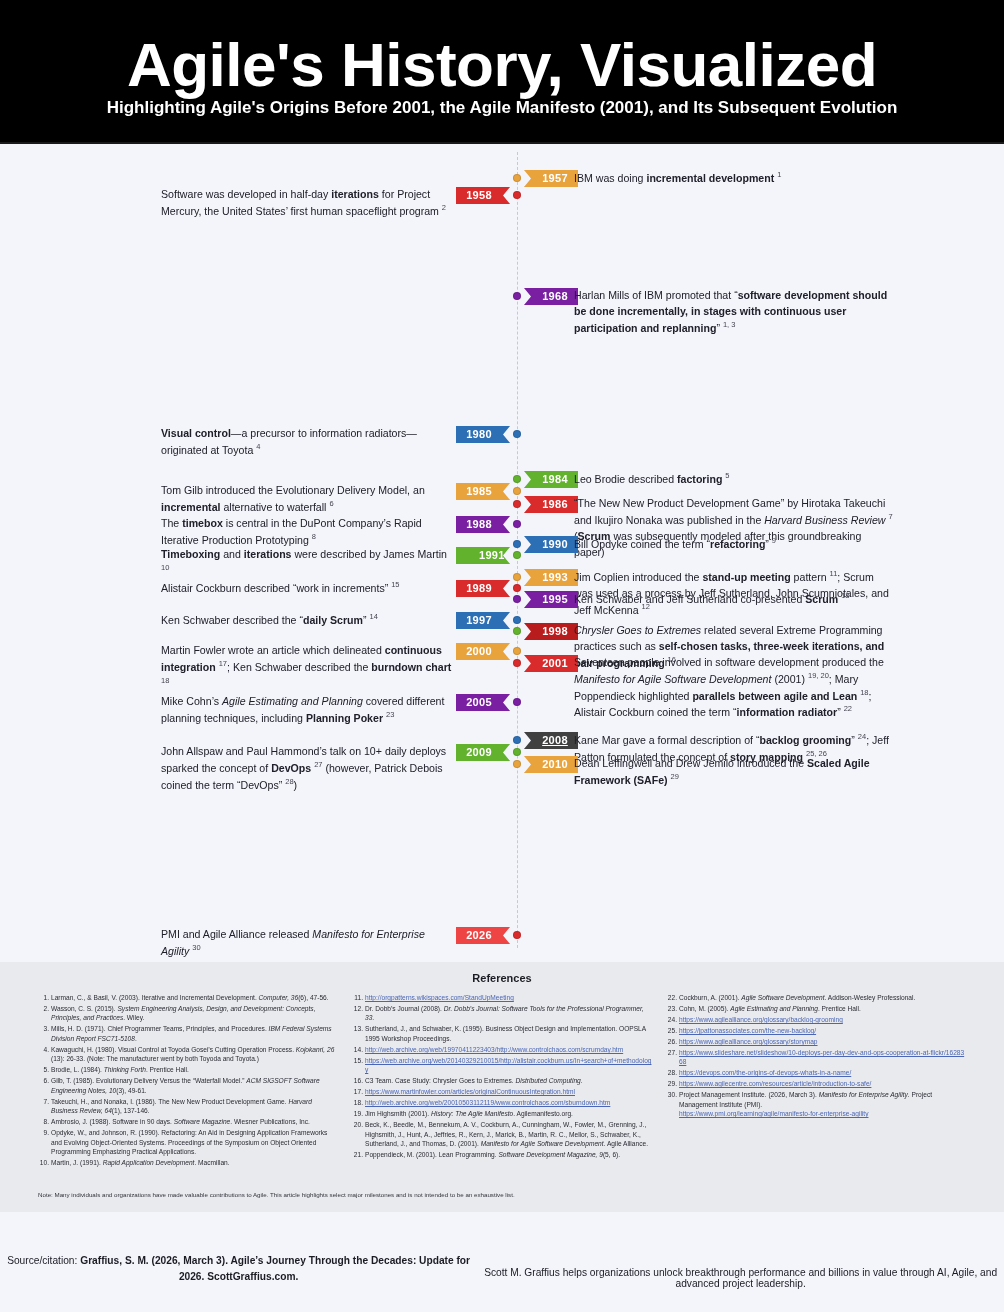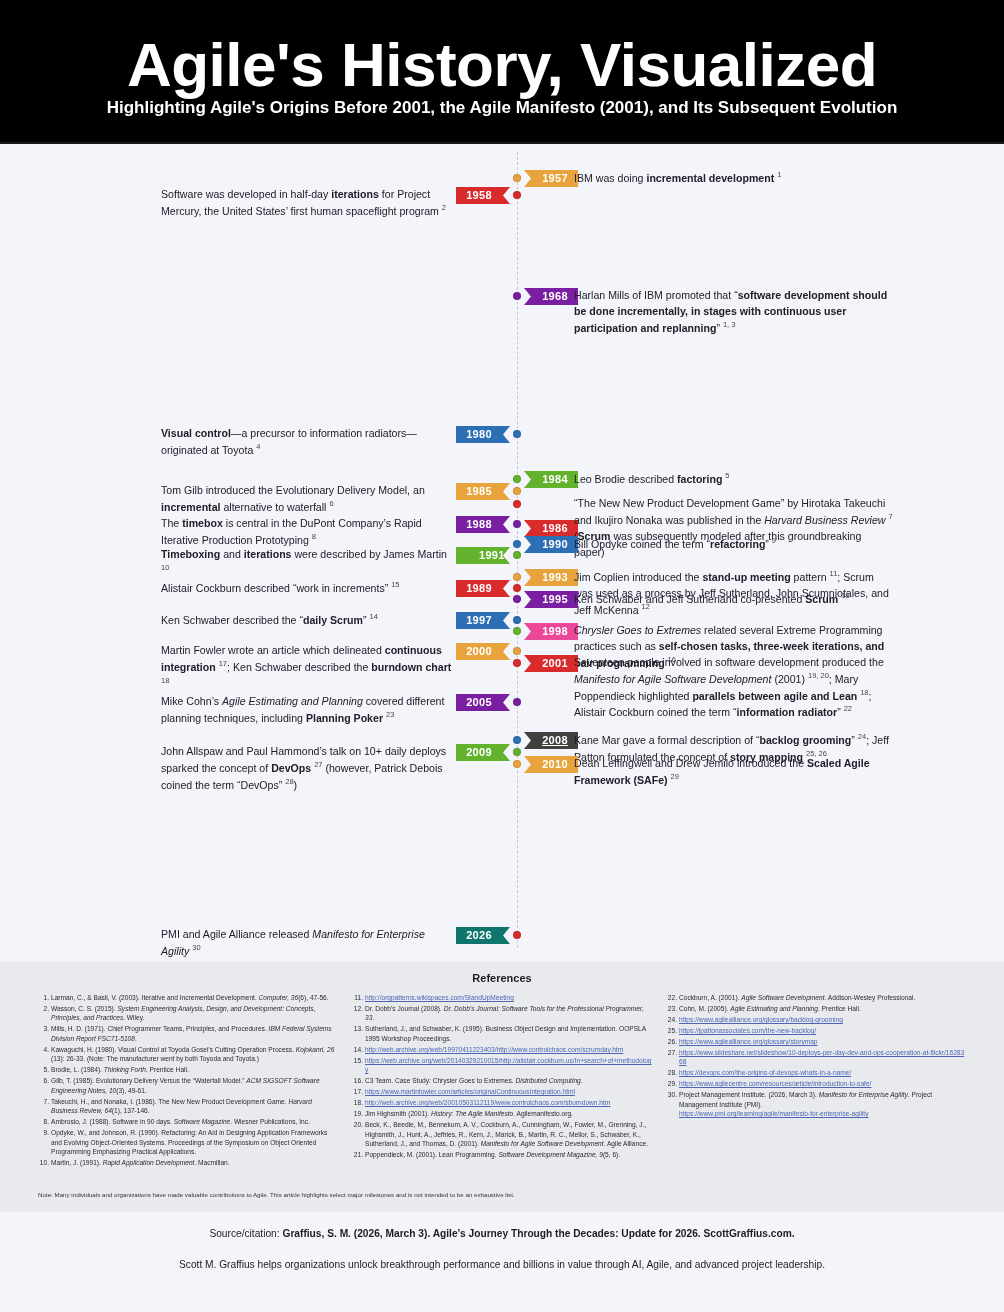--- a/index.html
+++ b/index.html
@@ -141,21 +141,21 @@
     left: 38px; bottom: 14px;
     font-size: 6.2px;
     color: #33333c;
   }
 
   
   #footer {
     position: absolute; left: 0; top: 1212px;
     width: 1004px; height: 100px;
     background: #f4f5fb;
-    display: flex; flex-direction: column;
+    display: flex; flex-direction: row;
     align-items: center; justify-content: flex-start;
     padding-top: 14px;
   }
   .foot-line {
     font-size: 10.2px;
     color: #1b1b24;
     text-align: center;
     line-height: 1.6;
   }
   .foot-line b { font-weight: bold; }
@@ -213,21 +213,21 @@
           <div class="badge right" style="background: rgb(98, 178, 46);">1984</div>
           <div class="desc r">Leo Brodie described <b>factoring</b> <sup>5</sup></div>
         </div>
         <div class="ev" style="top: 345px;">
           <div class="dot" style="background: rgb(232, 163, 61);"></div>
           <div class="badge left" style="background: rgb(232, 163, 61);">1985</div>
           <div class="desc l" style="left: 145px;">Tom Gilb introduced the Evolutionary Delivery Model, an <b>incremental</b> alternative to waterfall <sup>6</sup></div>
         </div>
         <div class="ev" style="top: 358px;">
           <div class="dot" style="background: rgb(217, 43, 43);"></div>
-          <div class="badge right" style="background: rgb(217, 43, 43); margin-top: 24px;">1986</div>
+          <div class="badge right" style="background: rgb(217, 43, 43);">1986</div>
           <div class="desc r">“The New New Product Development Game” by Hirotaka Takeuchi and Ikujiro Nonaka was published in the <i>Harvard Business Review</i> <sup>7</sup> (<b>Scrum</b> was subsequently modeled after this groundbreaking paper)</div>
         </div>
         <div class="ev" style="top: 378px;">
           <div class="dot" style="background: rgb(122, 31, 162);"></div>
           <div class="badge left" style="background: rgb(122, 31, 162);">1988</div>
           <div class="desc l" style="left: 145px;">The <b>timebox</b> is central in the DuPont Company’s Rapid Iterative Production Prototyping <sup>8</sup></div>
         </div>
         <div class="ev" style="top: 398px;">
           <div class="dot" style="background: rgb(44, 111, 181);"></div>
           <div class="badge right" style="background: rgb(44, 111, 181);">1990</div>
@@ -253,21 +253,21 @@
           <div class="badge right" style="background: rgb(122, 31, 162);">1995</div>
           <div class="desc r">Ken Schwaber and Jeff Sutherland co-presented <b>Scrum</b> <sup>13</sup></div>
         </div>
         <div class="ev" style="top: 474px;">
           <div class="dot" style="background: rgb(44, 111, 181);"></div>
           <div class="badge left" style="background: rgb(44, 111, 181);">1997</div>
           <div class="desc l" style="left: 145px;">Ken Schwaber described the “<b>daily Scrum</b>” <sup>14</sup></div>
         </div>
         <div class="ev" style="top: 485px;">
           <div class="dot" style="background: rgb(98, 178, 46);"></div>
-          <div class="badge right" style="background: #ec4899;">1998</div>
+          <div class="badge right" style="background: #b91c1c;">1998</div>
           <div class="desc r"><i>Chrysler Goes to Extremes</i> related several Extreme Programming practices such as <b>self-chosen tasks, three-week iterations, and pair programming</b> <sup>16</sup></div>
         </div>
         <div class="ev" style="top: 505px;">
           <div class="dot" style="background: rgb(232, 163, 61);"></div>
           <div class="badge left" style="background: rgb(232, 163, 61);">2000</div>
           <div class="desc l" style="left: 145px;">Martin Fowler wrote an article which delineated <b>continuous integration</b> <sup>17</sup>; Ken Schwaber described the <b>burndown chart</b> <sup>18</sup></div>
         </div>
         <div class="ev" style="top: 517px;">
           <div class="dot" style="background: rgb(217, 43, 43);"></div>
           <div class="badge right" style="background: rgb(217, 43, 43);">2001</div>
@@ -288,21 +288,21 @@
           <div class="badge left" style="background: rgb(98, 178, 46);">2009</div>
           <div class="desc l" style="left: 145px;">John Allspaw and Paul Hammond’s talk on 10+ daily deploys sparked the concept of <b>DevOps</b> <sup>27</sup> (however, Patrick Debois coined the term “DevOps” <sup>28</sup>)</div>
         </div>
         <div class="ev" style="top: 618px;">
           <div class="dot" style="background: rgb(232, 163, 61);"></div>
           <div class="badge right" style="background: rgb(232, 163, 61);">2010</div>
           <div class="desc r">Dean Leffingwell and Drew Jemilo introduced the <b>Scaled Agile Framework (SAFe)</b> <sup>29</sup></div>
         </div>
         <div class="ev" style="top: 789px;">
           <div class="dot" style="background: rgb(217, 43, 43);"></div>
-          <div class="badge left" style="background: #0f766e;">2026</div>
+          <div class="badge left" style="background: #ef4444;">2026</div>
           <div class="desc l" style="left: 145px;">PMI and Agile Alliance released <i>Manifesto for Enterprise Agility</i> <sup>30</sup></div>
         </div>
       </div>
   </div>
 
   <div id="refs">
     <div id="refs-title">References</div>
     <div id="refs-cols">
         <div class="refcol">
           <div class="refitem">

